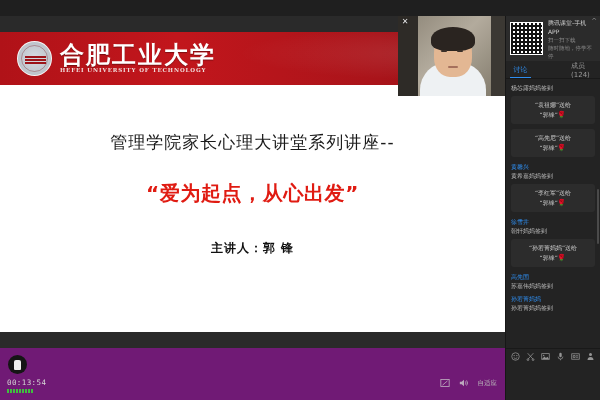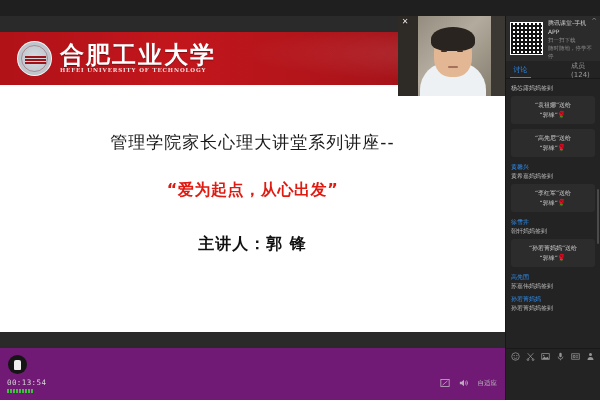--- a/index.html
+++ b/index.html
@@ -66,24 +66,24 @@
   }
   .logo-en {
     font-size: 5.5px; line-height: 8px; color: #f2dede; letter-spacing: .9px;
     font-family: "DejaVu Serif", "Liberation Serif", serif; font-weight: 700;
   }
   .slide-body { padding-top: 46px; text-align: center; }
   .slide-line1 {
     font-size: 17px; color: #1a1a1a; letter-spacing: 1px; font-weight: 500;
   }
   .slide-line2 {
-    margin-top: 26px; font-size: 16px; color: #e01b12; font-weight: 700; letter-spacing: .6px;
+    margin-top: 26px; font-size: 20px; color: #e01b12; font-weight: 700; letter-spacing: .6px;
   }
   .slide-line3 {
-    margin-top: 33px; font-size: 16px; color: #101010; font-weight: 700; letter-spacing: 1px;
+    margin-top: 33px; font-size: 12px; color: #101010; font-weight: 700; letter-spacing: 1px;
   }
 
   
   .webcam {
     position: absolute; left: 398px; top: 16px; width: 107px; height: 80px;
     background: #5c5750; overflow: hidden; border: 0;
   }
   .webcam-bg {
     position: absolute; inset: 0;
     background:

